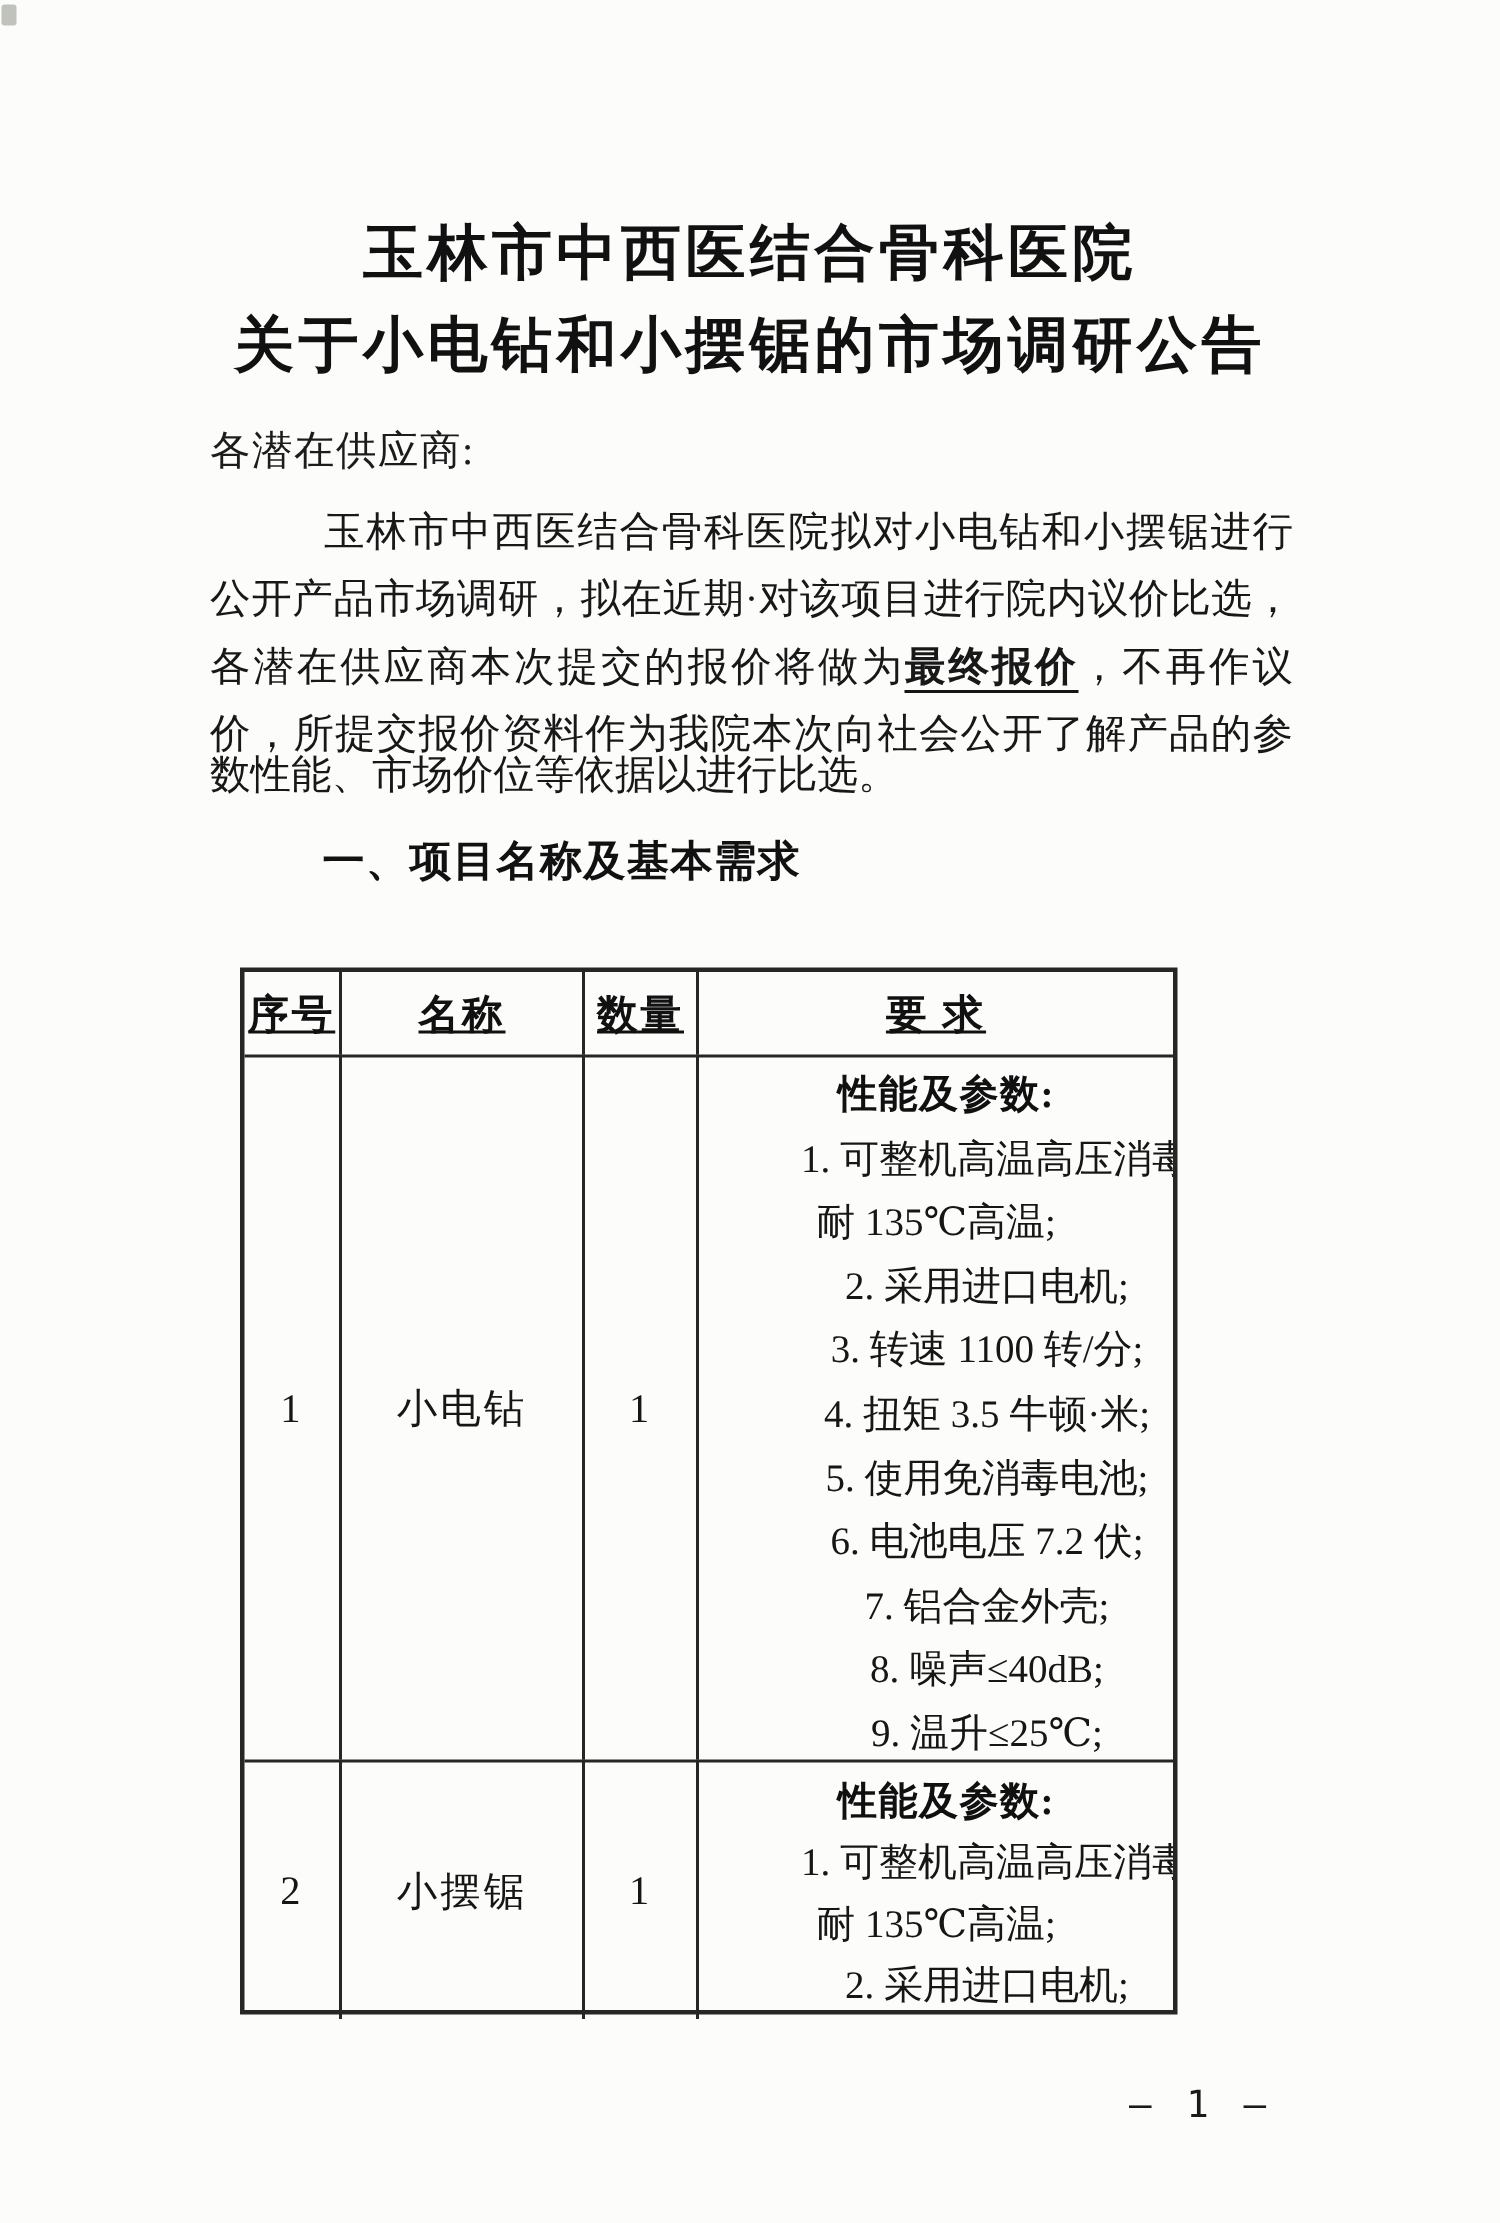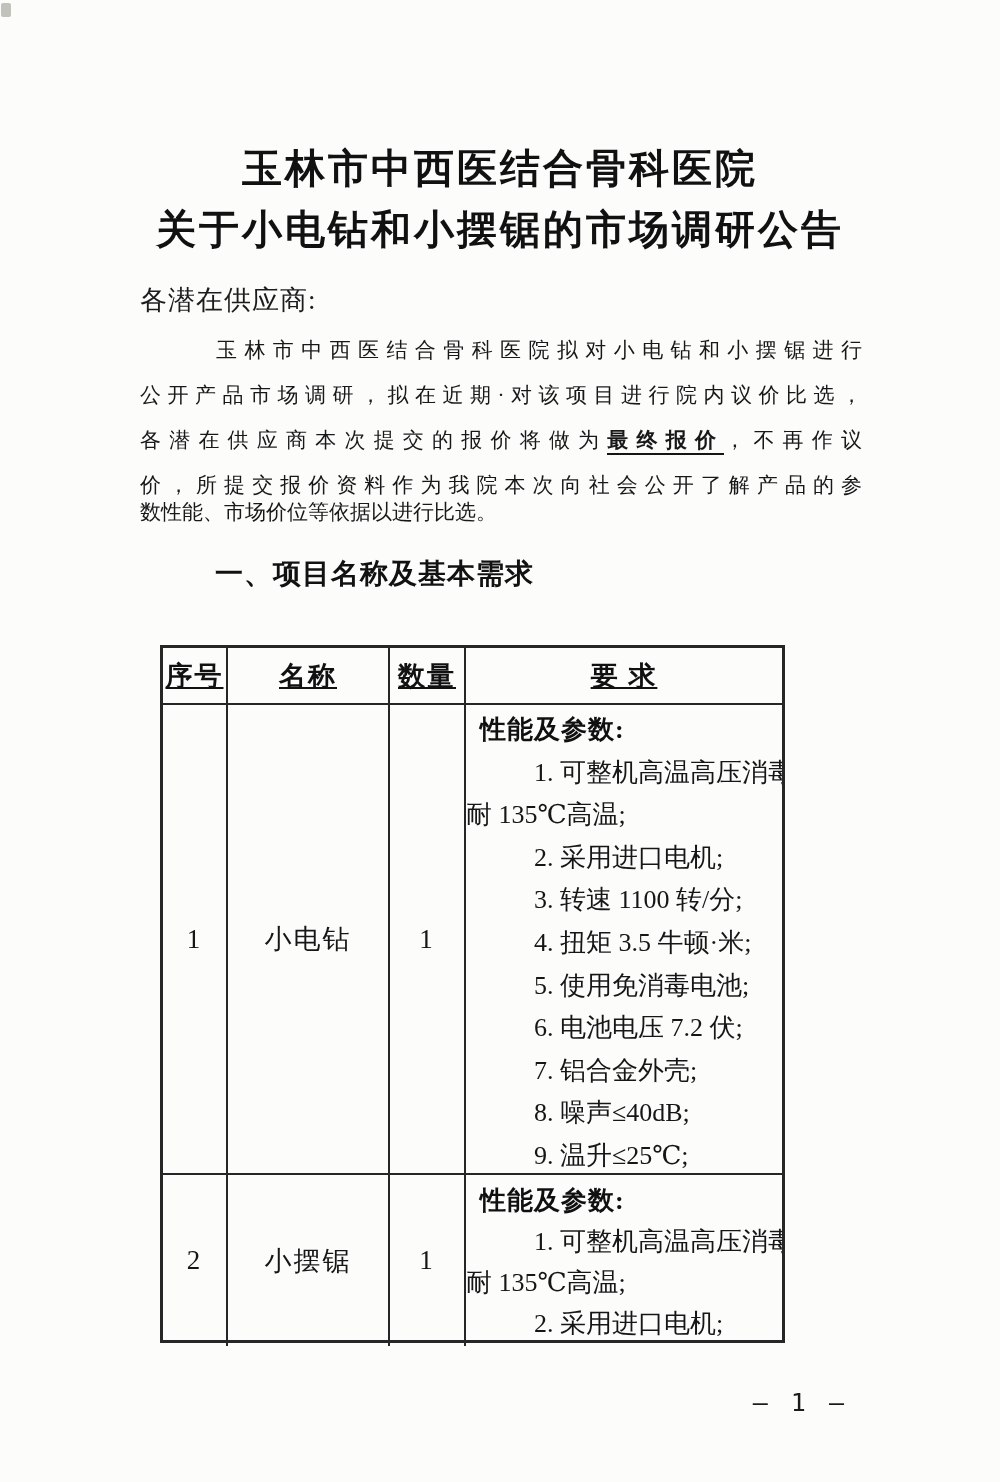--- a/index.html
+++ b/index.html
@@ -21,21 +21,21 @@
     font-family:"Liberation Sans","DejaVu Sans",sans-serif;
     font-weight:bold;font-size:40px;letter-spacing:3px;color:#111;
     white-space:nowrap;
   }
   .t1{top:141px;}
   .t2{top:202px;}
   .salutation{
     position:absolute;left:140px;top:282px;font-size:27px;letter-spacing:1px;
   }
   .body-line{
-    position:absolute;left:140px;width:722px;font-size:21px;
+    position:absolute;left:140px;width:722px;font-size:27px;
     text-align:justify;text-align-last:justify;white-space:nowrap;
     color:#181818;
   }
   .bl1{top:336px;padding-left:76px;width:646px;}
   .bl2{top:381px;}
   .bl3{top:426px;}
   .bl4{top:471px;}
   .bl5{top:498px;text-align:left;text-align-last:left;}
   .emph{
     font-weight:bold;
@@ -56,21 +56,21 @@
     border:3px solid #262626;
     display:grid;
     grid-template-columns:63px 162px 76px auto;
     grid-template-rows:55px 470px 173px;
     box-sizing:border-box;
     background:transparent;
   }
   .cell{
     box-sizing:border-box;overflow:hidden;
   }
-  .cb-left{border-left:2px solid #262626;}
+  .cb-left{border-left:2px solid #262626;text-align:center;}
   .cb-top{border-top:2px solid #262626;}
   .cell-center{
     display:flex;align-items:center;justify-content:center;
     font-size:27px;letter-spacing:2px;color:#161616;
   }
   .th{
     font-weight:bold;font-size:27px;letter-spacing:2px;color:#111;text-decoration:underline;
   }
   .spec-cell{font-size:26px;color:#161616;}
   .spec-cell-r1{line-height:42.6px;padding-top:4px;}

